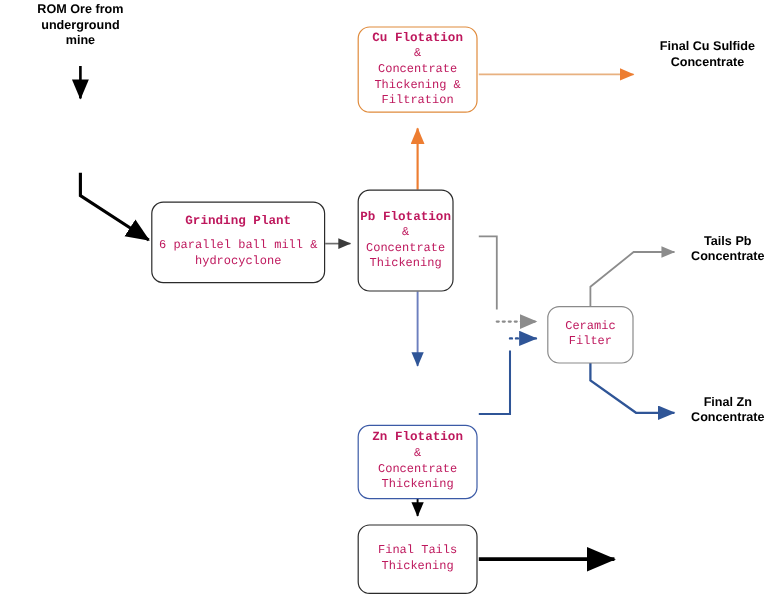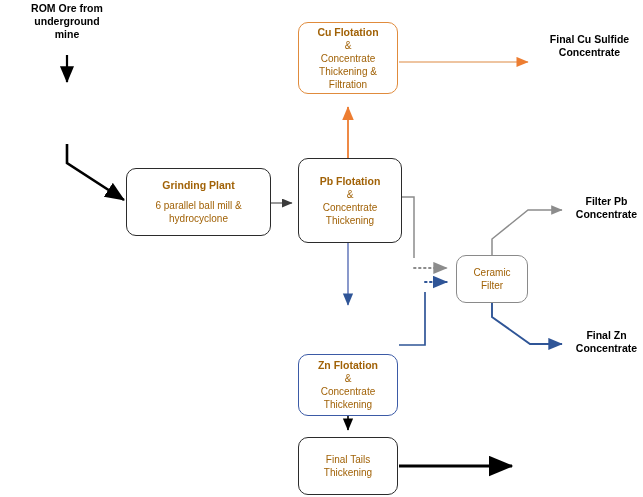--- a/index.html
+++ b/index.html
@@ -3,21 +3,21 @@
 <meta charset="utf-8">
 <title>Process Flow Diagram</title>
 <style>
   html,body{margin:0;padding:0;background:#ffffff;}
   body{font-family:"Liberation Sans", sans-serif;}
   #canvas{position:relative;width:643px;height:497px;background:#ffffff;overflow:hidden;}
   svg.layer{position:absolute;left:0;top:0;width:643px;height:497px;pointer-events:none;}
 
   .node{position:absolute;box-sizing:border-box;border:1px solid #3b3b3b;border-radius:10px;
         background:#ffffff;display:flex;flex-direction:column;align-items:center;
-        justify-content:center;text-align:center;color:#a16207;}
+        justify-content:center;text-align:center;color:#be185d;font-family:Liberation Mono, monospace;}
   .node .title{font-weight:bold;font-size:10.5px;line-height:13px;}
   .node .sub{font-size:10px;line-height:13px;}
   .node.orange{border-color:#e08b3c;}
   .node.blue{border-color:#3b5aa6;}
   .node.dark{border-color:#2b2b2b;}
   .node.gray{border-color:#8a8a8a;}
 
   .label{position:absolute;font-size:10.5px;font-weight:bold;line-height:13px;
          text-align:center;color:#000000;}
 </style>
@@ -110,21 +110,21 @@
   </div>
 
   <div class="node orange" style="left:298px;top:22px;width:100px;height:72px;">
     <div class="title">Cu Flotation</div>
     <div class="sub">&amp;</div>
     <div class="sub">Concentrate</div>
     <div class="sub">Thickening &amp;</div>
     <div class="sub">Filtration</div>
   </div>
 
-  <div class="node dark" style="left:298px;top:158px;width:104px;height:85px;">
+  <div class="node dark" style="left:298px;top:158px;width:80px;height:85px;">
     <div class="title">Pb Flotation</div>
     <div class="sub">&amp;</div>
     <div class="sub">Concentrate</div>
     <div class="sub">Thickening</div>
   </div>
 
   <div class="node blue" style="left:298px;top:311px;width:100px;height:62px;margin-top:43px;">
     <div class="title">Zn Flotation</div>
     <div class="sub">&amp;</div>
     <div class="sub">Concentrate</div>
@@ -140,21 +140,21 @@
     <div class="sub">Final Tails</div>
     <div class="sub">Thickening</div>
   </div>
 
   <div class="label" style="left:536px;top:33px;width:107px;">
     <div>Final Cu Sulfide</div>
     <div>Concentrate</div>
   </div>
 
   <div class="label" style="left:570px;top:195px;width:73px;">
-    <div>Filter Pb</div>
+    <div>Tails Pb</div>
     <div>Concentrate</div>
   </div>
 
   <div class="label" style="left:570px;top:329px;width:73px;">
     <div>Final Zn</div>
     <div>Concentrate</div>
   </div>
 
 
 </div>

